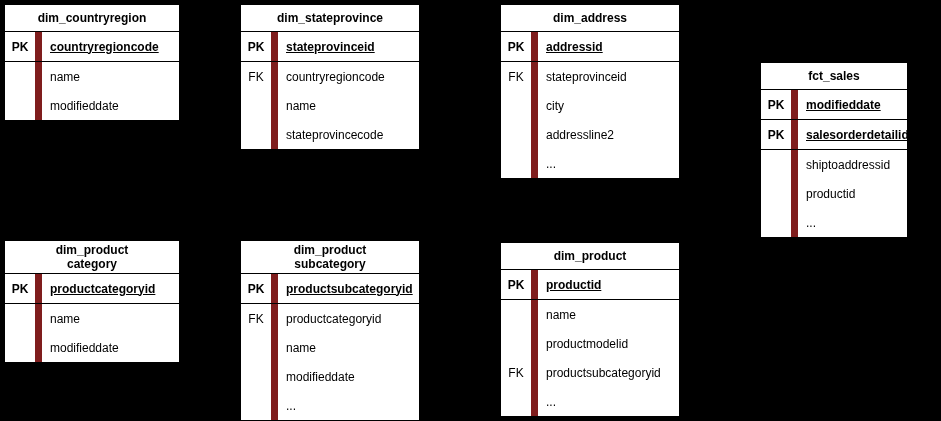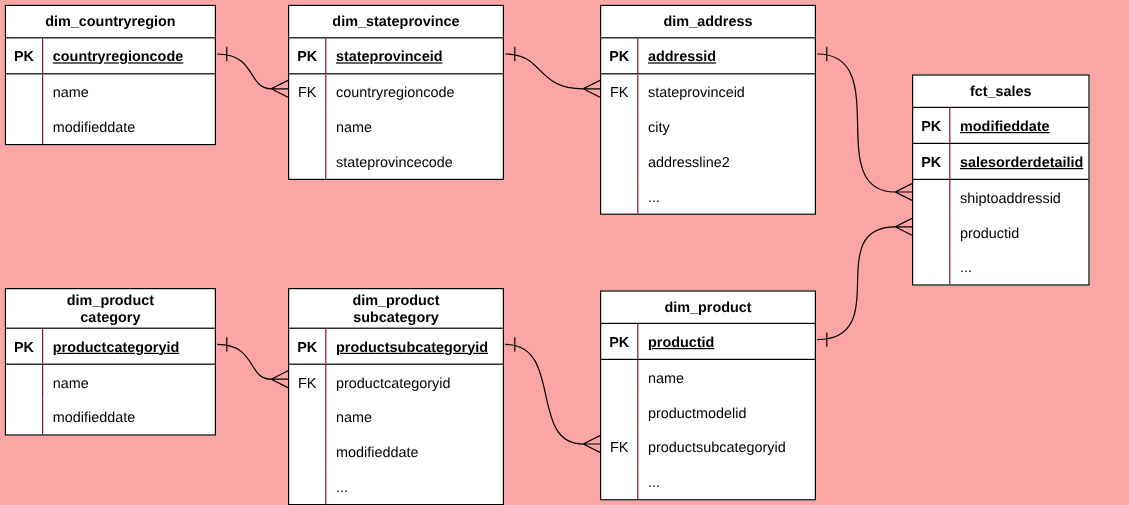--- a/index.html
+++ b/index.html
@@ -1,19 +1,19 @@
 <!DOCTYPE html>
 <html><head>
 <meta charset="utf-8">
 <style>
   html,body{margin:0;padding:0;background:#ffffff;}
   .canvas{
     position:relative;
     width:941px;height:421px;
-    background:#fca5a5;
+    background:#000000;
     font-family:"Liberation Sans",sans-serif;
     font-size:12px;color:#000;
     overflow:hidden;
   }
   .entity{
     position:absolute;
     border:1px solid #000;
     background:#fff;
     box-sizing:border-box;
   }
@@ -26,21 +26,21 @@
     line-height:14px;
     white-space:pre-line;
   }
   .e-title.two{height:32px;}
   .e-row{display:flex;height:29px;align-items:stretch;}
   .e-row.pk{border-bottom:1px solid #000;}
   .e-row.pk .e-field{font-weight:bold;text-decoration:underline;}
   .e-row.pk .e-key{font-weight:bold;}
   .e-key{
     width:30px;flex:none;
-    border-right:1px solid #7f1d1d;
+    border-right:7px solid #7f1d1d;
     display:flex;align-items:center;justify-content:center;
   }
   .e-field{flex:1;display:flex;align-items:center;padding-left:8px;overflow:hidden;}
   svg.edges{position:absolute;left:0;top:0;pointer-events:none;}
   svg.edges path, svg.edges line{stroke:#000;stroke-width:1;fill:none;}
 </style>
 </head>
 <body>
 
 <div class="canvas">

